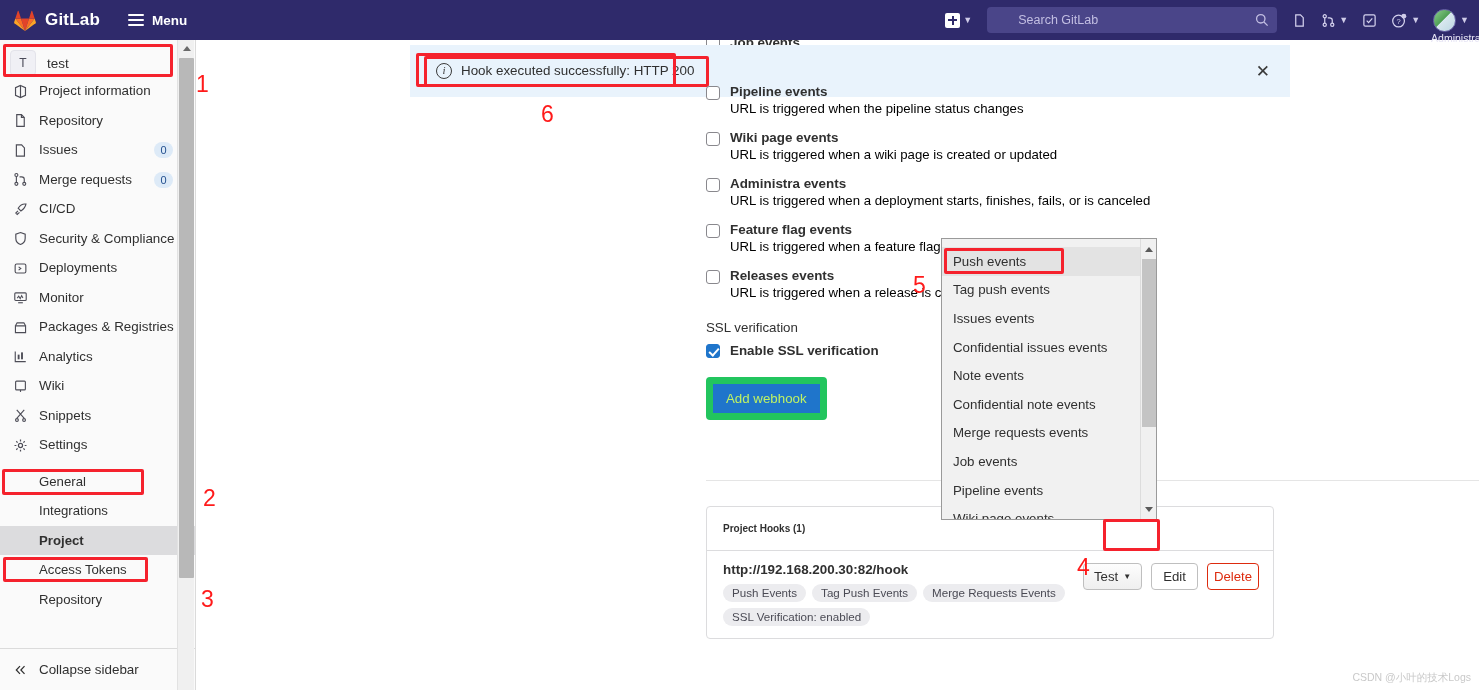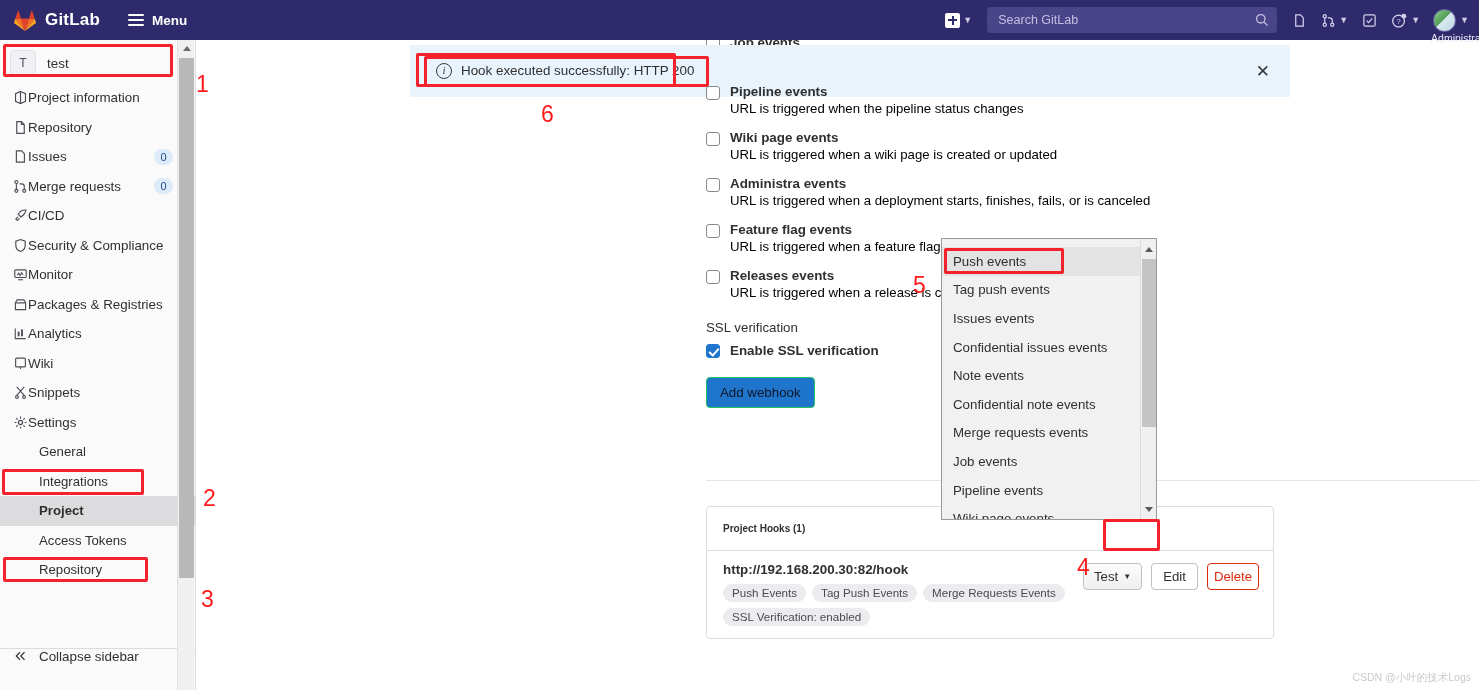--- a/index.html
+++ b/index.html
@@ -39,21 +39,21 @@
     content:""; position:absolute; background:#2f2a6b;
   }
   .plus-box::before { left: 3px; right: 3px; top: 6.5px; height: 2px; }
   .plus-box::after { top: 3px; bottom: 3px; left: 6.5px; width: 2px; }
 
   .searchbox {
     width: 290px; height: 26px; background: #4a4589; border-radius: 4px;
     display: flex; align-items: center; padding: 0 8px 0 11px; margin: 0 8px;
     color: #c2bee2; font-size: 12.5px; cursor: text;
   }
-  .searchbox .ph { flex: 1; }
+  .searchbox .ph { flex: 1; margin-left: 20px; }
 
   .avatar-wrap { display:flex; align-items:center; gap:4px; padding: 0 10px 0 6px; cursor:pointer; position: relative;}
   .avatar {
     width: 23px; height: 23px; border-radius: 50%;
     background: linear-gradient(135deg,#8fd08f 0%, #4f9f55 45%, #d9e8ef 46%, #bcd7e2 100%);
     border: 1px solid #6b66a8; display:block;
   }
   .admin-label {
     position: absolute; left: 4px; top: 23px; font-size: 10.5px; color: #e6e4f4; white-space: nowrap;
   }
@@ -69,39 +69,39 @@
     margin-top: 3px;
   }
   .proj-avatar {
     width: 26px; height: 26px; border-radius: 4px; background: #f0f0f5;
     border: 1px solid #e3e3ea; color: #4a4a58; font-size: 12px;
     display:flex; align-items:center; justify-content:center;
   }
   .proj-name { font-size: 13.5px; color: #303030; }
 
   .sb-item {
-    display: flex; align-items: center; height: 29.5px; padding: 0 12px;
-    font-size: 13.4px; color: #303030; cursor: pointer;
+    display: flex; align-items: flex-start; height: 29.5px; padding: 0 12px;
+    font-size: 13.4px; color: #303030; gap: 11px; cursor: pointer;
   }
   .sb-item .ic { width: 16px; height: 16px; flex: none; display:flex; align-items:center; justify-content:center; color:#4d4d57; }
   .sb-item .lbl { flex: 1; white-space: nowrap; }
   .sb-badge {
     background: #ddeaf7; color: #24508f; font-size: 11px; border-radius: 9px;
     min-width: 19px; height: 16px; display:flex; align-items:center; justify-content:center;
     padding: 0 5px; margin-right: 10px;
   }
   .sb-sub {
     display:flex; align-items:center; height: 29.5px; padding-left: 39px;
     font-size: 13.2px; color: #303030; cursor:pointer;
   }
   .sb-sub.active { background: #dcdcde; font-weight: 600; }
 
   .collapse-bar {
     position: absolute; left: 0; bottom: 0; width: 195px; height: 42px;
-    border-top: 1px solid #dbdbdb; display:flex; align-items:flex-start; gap: 11px;
+    border-top: 1px solid #dbdbdb; display:flex; align-items:center; gap: 11px;
     padding-left: 13px; font-size: 13.4px; color: #303030; cursor:pointer;
     background:#fafafa;
   }
 
   
   .sb-scrollbar {
     position: absolute; left: 177px; top: 40px; width: 17px; height: 650px;
     background: #f0f0f0; border-left: 1px solid #e2e2e2; z-index: 21;
   }
   .sb-scroll-up {
@@ -153,21 +153,21 @@
     content:""; position:absolute; left:4px; top:1px; width:4px; height:8px;
     border: solid #fff; border-width: 0 2px 2px 0; transform: rotate(42deg);
   }
   .evt-title { font-size: 13.4px; font-weight: 700; color: #303030; }
   .evt-desc { font-size: 13.2px; color: #000000; margin: 1px 0 0 24px; }
 
   .ssl-label { font-size: 13.3px; color: #303030; margin: 20px 0 7px 0; }
   .ssl-row { display:flex; align-items:center; gap:10px; }
   .ssl-row .t { font-size: 13.4px; font-weight:700; color:#303030; }
   .add-btn {
-    margin-top: 19px; background:#1f75cb; color:#0f172a; border:1px solid #22c55e;
+    margin-top: 19px; background:#1f75cb; color:#bef264; border:7px solid #22c55e;
     border-radius: 4px; font-size: 13.3px; padding: 7px 13px; cursor:pointer;
     font-family: "Liberation Sans", sans-serif; font-weight: 400;
   }
 
   .divider { position:absolute; left: 510px; top: 440px; width: 1078px; border-top: 1px solid #e5e5e5; }
 
   
   .hooks-card {
     position: absolute; left: 510px; top: 466px; width: 568px;
     border: 1px solid #dcdcde; border-radius: 4px; background:#fff;
@@ -394,20 +394,29 @@
 
       <div class="sb-item">
         <span class="ic">
             <svg width="15" height="15" viewBox="0 0 16 16">
               <path d="M8 1.6 13 3.4v4.4c0 3.4-2.3 5.7-5 6.6-2.7-.9-5-3.2-5-6.6V3.4z" fill="none" stroke="#4d4d57" stroke-width="1.25"></path>
             </svg>
           </span>
         <span class="lbl">Security &amp; Compliance</span>
       </div>
 
+      <div class="sb-item">
+        <span class="ic">
+            <svg width="15" height="15" viewBox="0 0 16 16">
+              <rect x="2.3" y="3.2" width="11.4" height="9.6" rx="1.6" fill="none" stroke="#4d4d57" stroke-width="1.2"></rect>
+              <path d="M6 6.3l2.3 1.7L6 9.7" fill="none" stroke="#4d4d57" stroke-width="1.2"></path>
+            </svg>
+          </span>
+        <span class="lbl">Deployments</span>
+      </div>
 
       <div class="sb-item">
         <span class="ic">
             <svg width="15" height="15" viewBox="0 0 16 16">
               <rect x="1.9" y="3" width="12.2" height="8.2" rx="1" fill="none" stroke="#4d4d57" stroke-width="1.2"></rect>
               <path d="M5.5 13.6h5" stroke="#4d4d57" stroke-width="1.2"></path>
               <path d="M4.5 8.6l1.6-2 1.6 2.6 1.5-3.2 1.4 2.6" fill="none" stroke="#4d4d57" stroke-width="1.1"></path>
             </svg>
           </span>
         <span class="lbl">Monitor</span>

